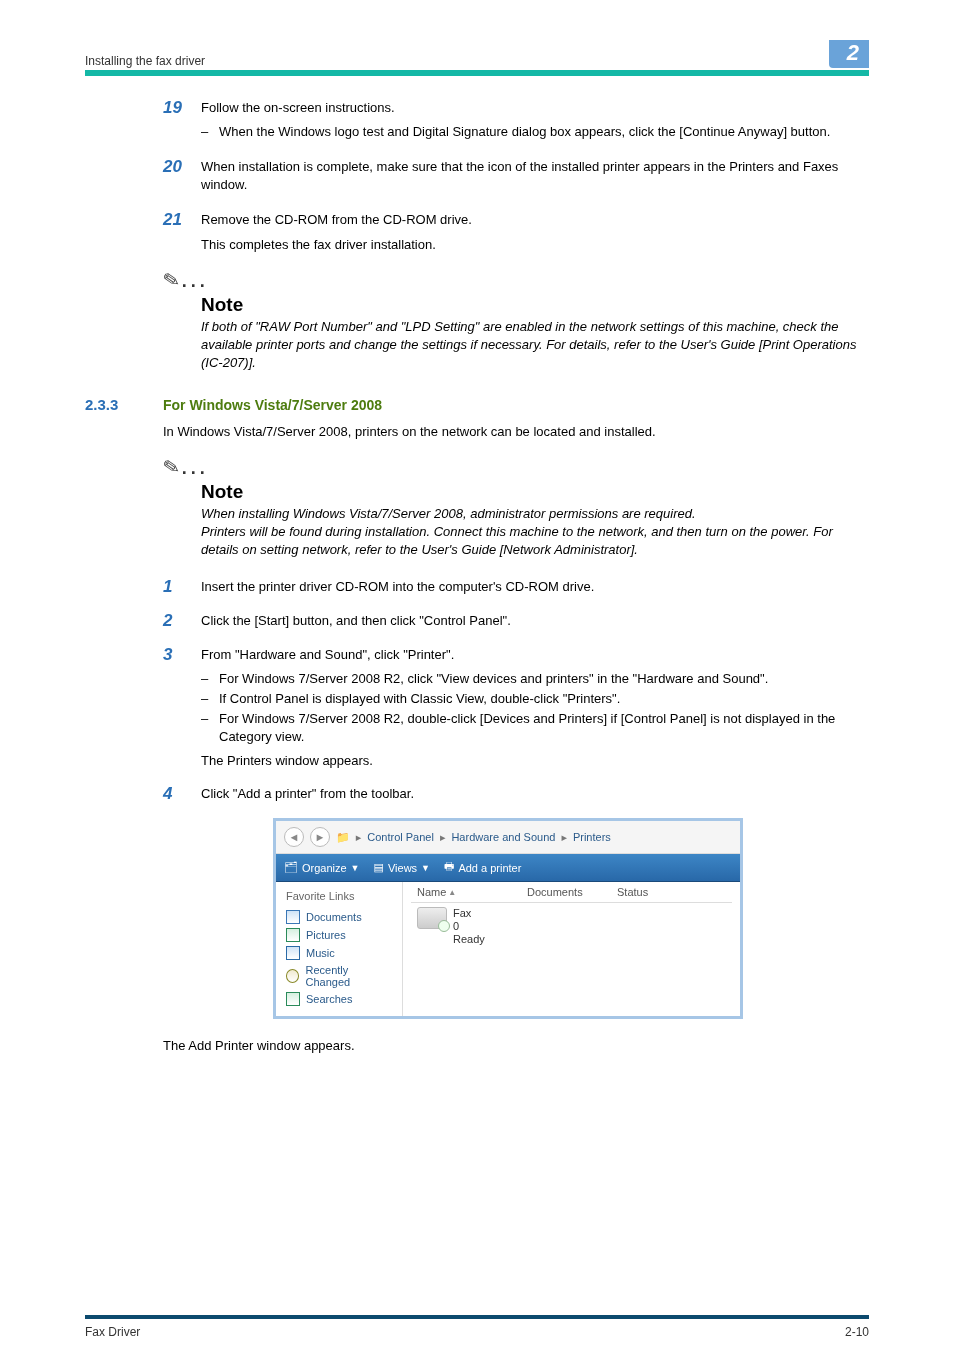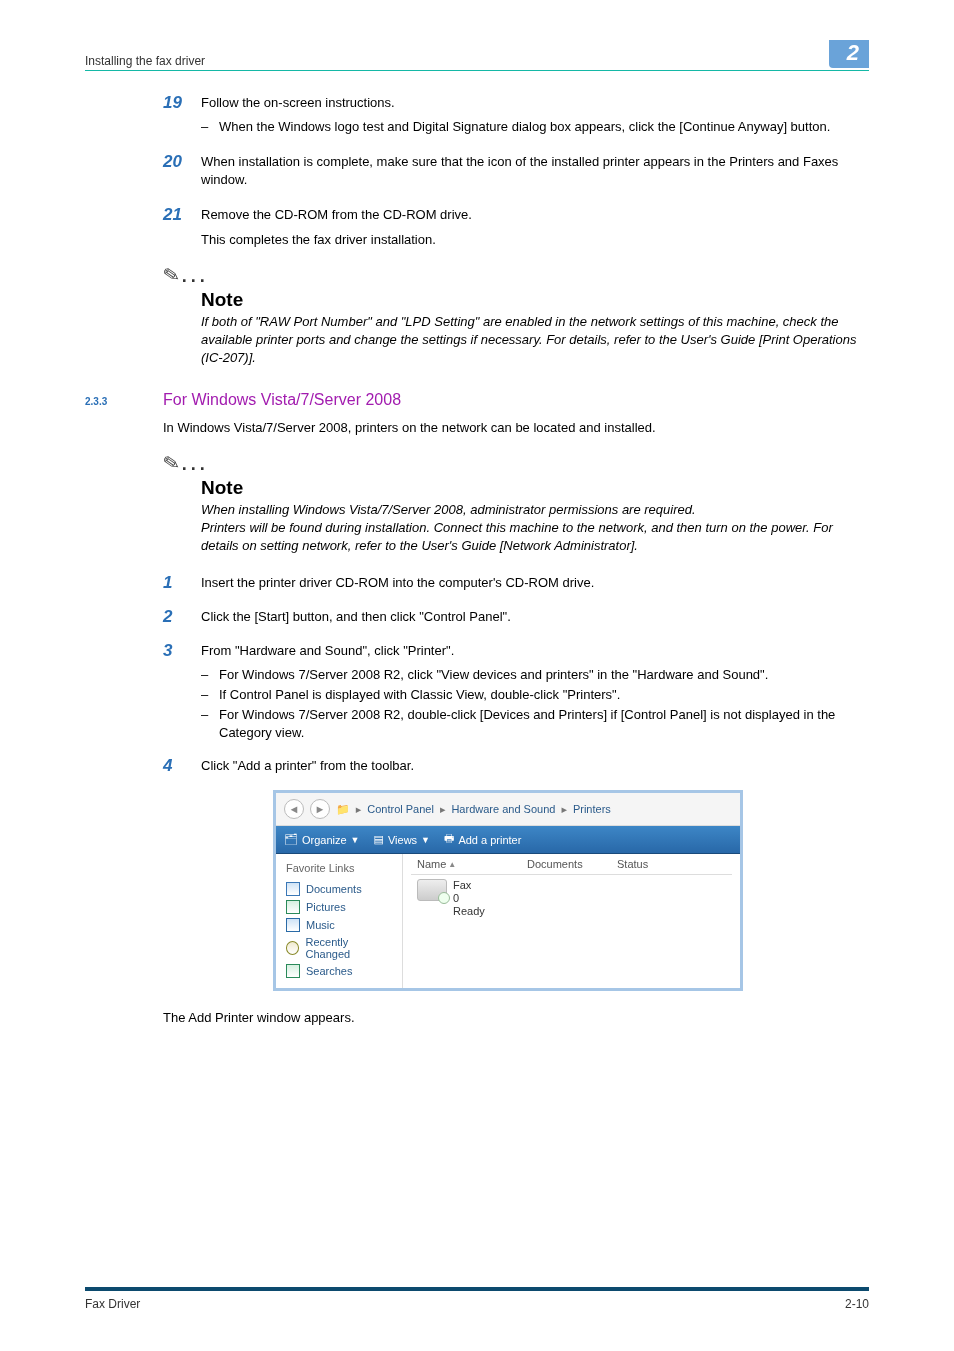--- a/index.html
+++ b/index.html
@@ -1,39 +1,39 @@
 <!DOCTYPE html>
 <html><head>
 <meta charset="utf-8">
 <style>
   * { box-sizing: border-box; margin: 0; padding: 0; }
   html, body { width: 954px; background: #fff; font-family: Arial, Helvetica, sans-serif; color: #000; }
   .page { width: 954px; padding: 40px 85px 30px 85px; }
-  .header-row { display: flex; justify-content: space-between; align-items: flex-end; border-bottom: 1px solid #14b8a6; padding-bottom: 2px; margin-bottom: 22px; }
+  .header-row { display: flex; justify-content: space-between; align-items: flex-end; border-bottom: 6px solid #14b8a6; padding-bottom: 2px; margin-bottom: 22px; }
   .header-title { font-size: 12px; color: #333; }
   .chapter-badge { background: #6aa3d9; color: #fff; font-weight: bold; font-size: 22px; font-style: italic; padding: 0 10px 2px 18px; border-radius: 0 0 0 4px; line-height: 26px; }
   .content { padding-left: 78px; }
   .step { display: flex; align-items: flex-start; margin-top: 10px; }
   .step-num { width: 38px; flex: none; text-align: left; color: #2a6fb6; font-weight: bold; font-size: 17px; font-style: italic; line-height: 20px; }
   .step-num.small { font-size: 17px; }
   .step-body { flex: 1; font-size: 13px; line-height: 18px; padding-top: 1px; }
   .sub-list { margin: 6px 0 0 0; }
   .sub-item { display: flex; font-size: 13px; line-height: 18px; margin-top: 2px; }
   .dash { flex: none; width: 18px; text-align: left; }
   .sub-text { flex: 1; }
   .after-text { font-size: 13px; line-height: 18px; margin-top: 6px; margin-left: 38px; }
   .note-block { margin: 14px 0 0 0; }
   .note-icon-row { display: flex; align-items: flex-end; }
   .note-icon { font-size: 20px; color: #444; transform: rotate(-10deg); display:inline-block; }
   .note-dots { font-size: 18px; font-weight: bold; letter-spacing: 4px; margin-left: 2px; color:#333; }
   .note-label { font-weight: bold; font-size: 19px; margin: 2px 0 2px 38px; }
   .note-body { font-style: italic; font-size: 13px; line-height: 18px; margin-left: 38px; }
   .section-row { display: flex; align-items: baseline; margin-top: 24px; margin-left: -78px; }
-  .section-num { width: 78px; color: #2a6fb6; font-weight: bold; font-size: 10px; }
-  .section-title { color: #a21caf; font-weight: normal; font-size: 16px; }
+  .section-num { width: 78px; color: #2a6fb6; font-weight: bold; font-size: 15px; }
+  .section-title { color: #4d7c0f; font-weight: bold; font-size: 14px; }
   .section-intro { font-size: 13px; line-height: 18px; margin: 10px 0 0 38px; }
   
   .shot-wrap { margin: 14px 0 0 38px; }
   .shot { width: 470px; border: 3px solid #a6c6e6; background:#fff; font-size: 11px; color:#333; }
   .shot-addr { display:flex; align-items:center; gap:6px; padding:6px 8px; background:#f5f5f5; border-bottom:1px solid #ddd; }
   .nav-btn { width:20px; height:20px; border:1px solid #bbb; border-radius:50%; background:#fefefe; display:flex; align-items:center; justify-content:center; color:#888; }
   .shot-addr .crumb { color:#2a5a8a; }
   .shot-addr .sep { color:#777; }
   .shot-bar { display:flex; align-items:center; background:linear-gradient(#3d86c6,#2868a8); color:#fff; padding:4px 8px; gap:14px; border-bottom:1px solid #1a4a7a; }
   .shot-bar .itm { display:flex; align-items:center; gap:4px; }
@@ -142,20 +142,21 @@
           </div>
           <div class="sub-item">
             <div class="dash">–</div>
             <div class="sub-text">If Control Panel is displayed with Classic View, double-click "Printers".</div>
           </div>
           <div class="sub-item">
             <div class="dash">–</div>
             <div class="sub-text">For Windows 7/Server 2008 R2, double-click [Devices and Printers] if [Control Panel] is not displayed in the Category view.</div>
           </div>
         </div>
+        <div style="margin-top:6px;">The Printers window appears.</div>
       </div>
     </div>
 
     <div class="step" style="margin-top:14px;">
       <div class="step-num small">4</div>
       <div class="step-body">Click "Add a printer" from the toolbar.</div>
     </div>
 
     <div class="shot-wrap" style="margin-left:110px;">
       <div class="shot">

